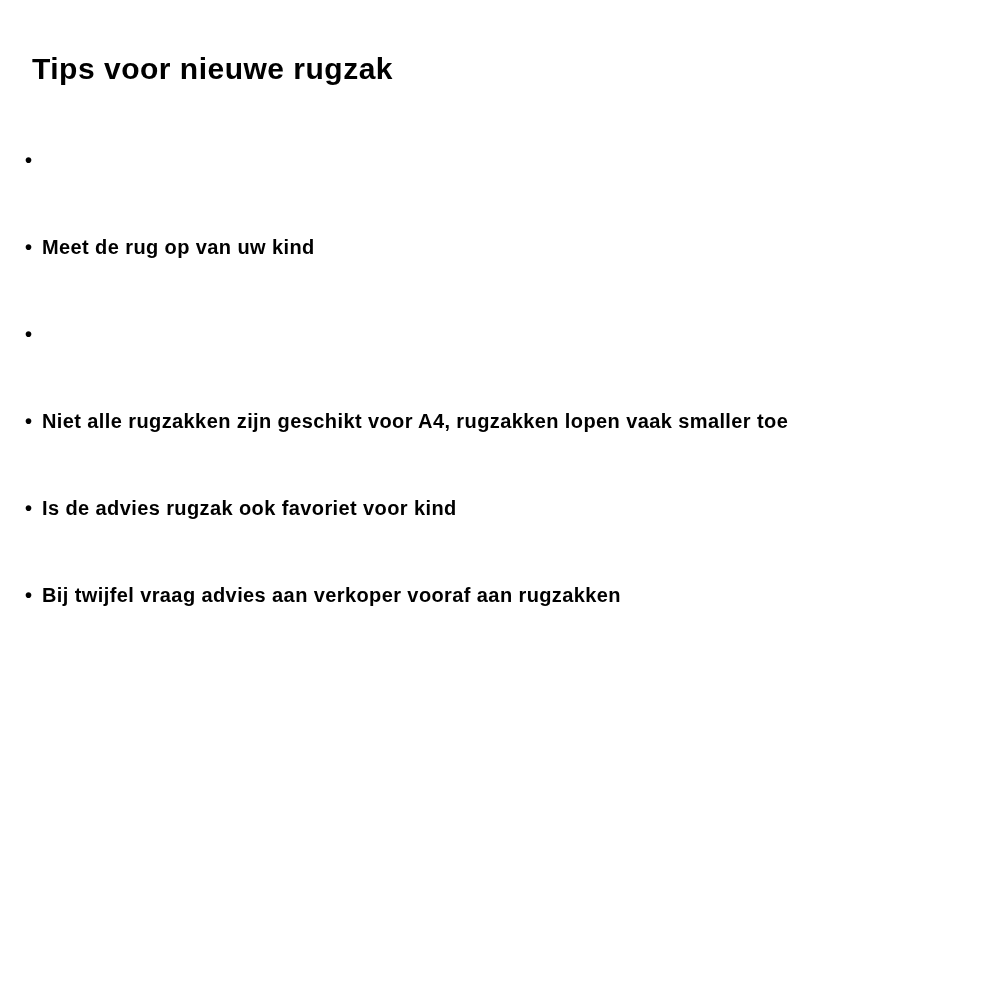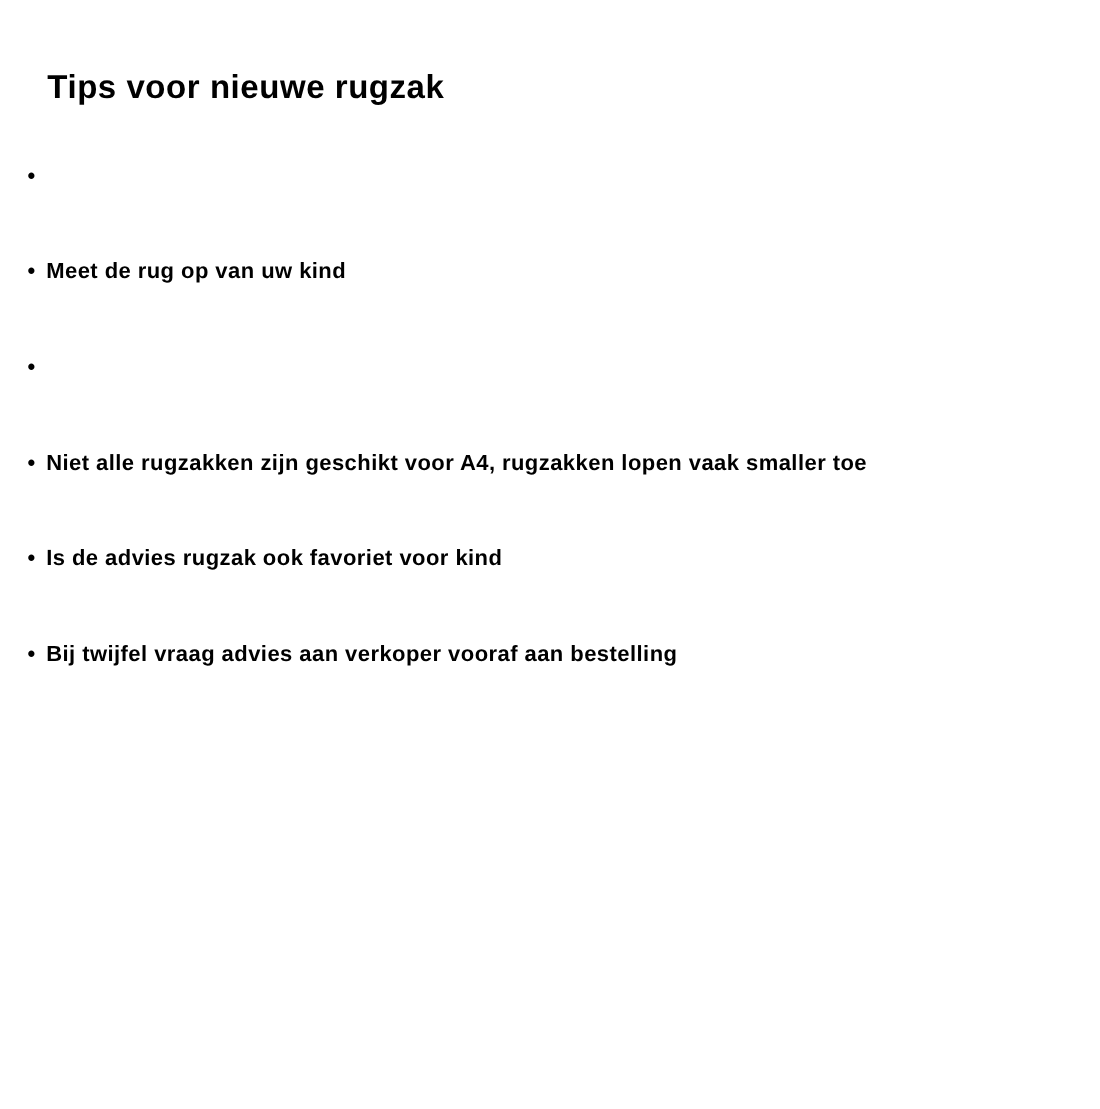--- a/index.html
+++ b/index.html
@@ -13,21 +13,21 @@
     height: 1008px;
     background: #ffffff;
     color: #000000;
     font-family: "Liberation Sans", sans-serif;
     overflow: hidden;
   }
   .page-title {
     position: absolute;
     left: 27px;
     top: 46px;
-    margin: 16px;
+    margin: 5px;
     font-size: 30px;
     line-height: 36px;
     font-weight: bold;
     letter-spacing: 0.5px;
     white-space: nowrap;
   }
   .tips-list {
     position: absolute;
     left: 25px;
     top: 148px;
@@ -71,16 +71,16 @@
     <li>
       <span class="bullet-marker">•</span>
       <span>Niet alle rugzakken zijn geschikt voor A4, rugzakken lopen vaak smaller toe</span>
     </li>
     <li>
       <span class="bullet-marker">•</span>
       <span>Is de advies rugzak ook favoriet voor kind</span>
     </li>
     <li>
       <span class="bullet-marker">•</span>
-      <span>Bij twijfel vraag advies aan verkoper vooraf aan bestelling</span>
+      <span>Bij twijfel vraag advies aan verkoper vooraf aan rugzakken</span>
     </li>
   </ul>
 </main>
 
 </body></html>

